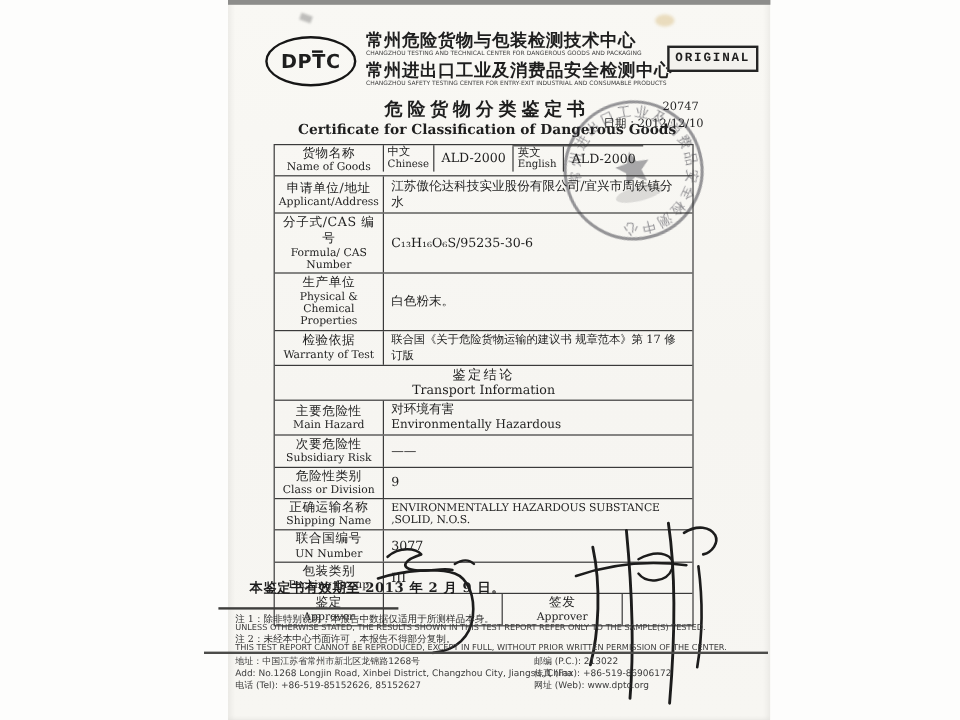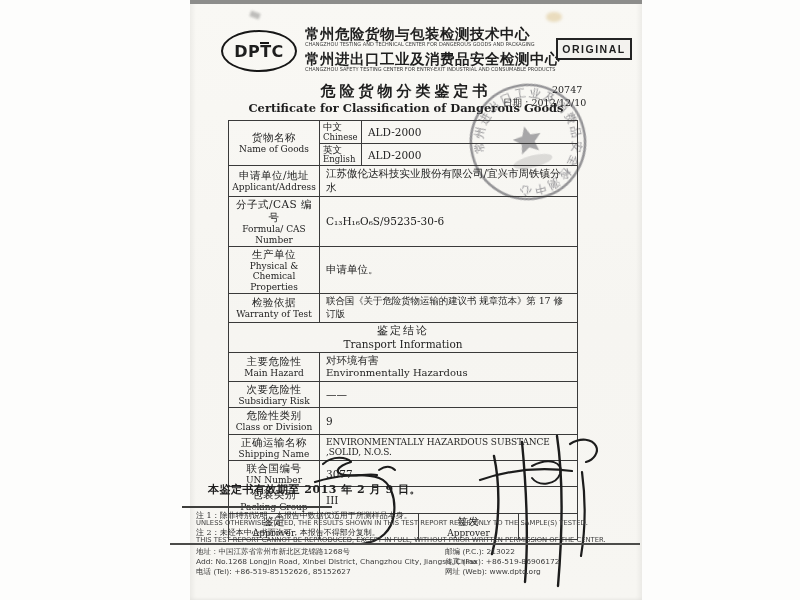--- a/index.html
+++ b/index.html
@@ -21,21 +21,21 @@
               font-size:16px;letter-spacing:.5px;position:relative}
   .logo-inner::after{content:"";position:absolute;left:52%;top:0;width:9px;height:2px;background:#161616}
   .org{position:absolute;left:305px;top:25px}
   .org-zh{font-size:14.5px;font-weight:bold;letter-spacing:.5px;line-height:17px;white-space:nowrap}
   .tclip{height:8px;overflow:visible}
   .tiny{display:block;font-size:10px;line-height:10px;white-space:nowrap;color:#3c3c3c;
         transform-origin:0 0;font-family:"DejaVu Sans","Liberation Sans",sans-serif}
   .t50{transform:scale(.5)} .t68{transform:scale(.68)} .t75{transform:scale(.75)}
   .original{position:absolute;left:556px;top:38px;width:76px;height:22px;border:2px solid #242424;
             box-sizing:border-box;display:flex;align-items:center;justify-content:center;
-            font-family:Liberation Sans, sans-serif;font-weight:bold;
+            font-family:Liberation Mono, monospace;font-weight:bold;
             font-size:10.5px;letter-spacing:1.5px;background:#f3f2ee}
   .title{position:absolute;left:190px;top:82px;width:432px;text-align:center;
          font-size:15px;font-weight:bold;letter-spacing:4px}
   .subtitle{position:absolute;left:190px;top:101px;width:432px;text-align:center;
             font-size:11.5px;font-weight:bold}
   .meta-no{position:absolute;left:500px;top:84px;font-size:9.5px;white-space:nowrap}
   .meta-date{position:absolute;left:503px;top:97px;font-size:9.5px;white-space:nowrap}
 
   
   .stamp{position:absolute;left:452px;top:66px;width:152px;height:152px;
@@ -48,21 +48,21 @@
   .row.first{border-top:none}
   .lbl{flex:0 0 90px;width:90px;display:flex;flex-direction:column;justify-content:center;
        align-items:center;text-align:center;padding:1px 2px;box-sizing:border-box}
   .lbl .zh{font-size:10.5px;line-height:1.25;letter-spacing:.5px}
   .lbl .en{font-size:9px;line-height:1.15;color:#222}
   .val{flex:1;border-left:1px solid #3a3a3a;display:flex;align-items:center;
        padding:1px 6px;font-size:10.5px;box-sizing:border-box}
   .val.small{font-size:9px;letter-spacing:-.1px}
   .val-col{flex-direction:column;align-items:flex-start;justify-content:center;line-height:1.25}
   .grp{display:flex}
-  .grp-right{flex:1;display:flex;flex-direction:column}
+  .grp-right{flex:1;display:flex;flex-direction:row}
   .subrow{display:flex;height:22px;box-sizing:border-box}
   .subrow + .subrow{border-top:1px solid #3a3a3a}
   .sub{flex:0 0 42px;border-left:1px solid #3a3a3a;display:flex;flex-direction:column;
        justify-content:center;align-items:flex-start;padding:0 3px;box-sizing:border-box}
   .sub .zh{font-size:9.5px;line-height:1.1}
   .sub .en{font-size:8.5px;line-height:1.1}
   .subval{flex:1;border-left:1px solid #3a3a3a;display:flex;align-items:center;
           padding:0 6px;font-size:10.5px;box-sizing:border-box}
   .sect{flex:1;text-align:center;padding:1px 0;line-height:1.25}
   .sect .zh{font-size:11px;letter-spacing:2px}
@@ -167,21 +167,21 @@
       <span class="en">Formula/ CAS Number</span>
     </div>
     <div class="val">C₁₃H₁₆O₆S/95235-30-6</div>
   </div>
 
   <div class="row rh34">
     <div class="lbl">
       <span class="zh">生产单位</span>
       <span class="en">Physical &amp; Chemical Properties</span>
     </div>
-    <div class="val">申请单位。</div>
+    <div class="val">白色粉末。</div>
   </div>
 
   <div class="row rh24">
     <div class="lbl">
       <span class="zh">检验依据</span>
       <span class="en">Warranty of Test</span>
     </div>
     <div class="val small" style="font-size:9.5px">联合国《关于危险货物运输的建议书 规章范本》第 17 修订版</div>
   </div>
 

